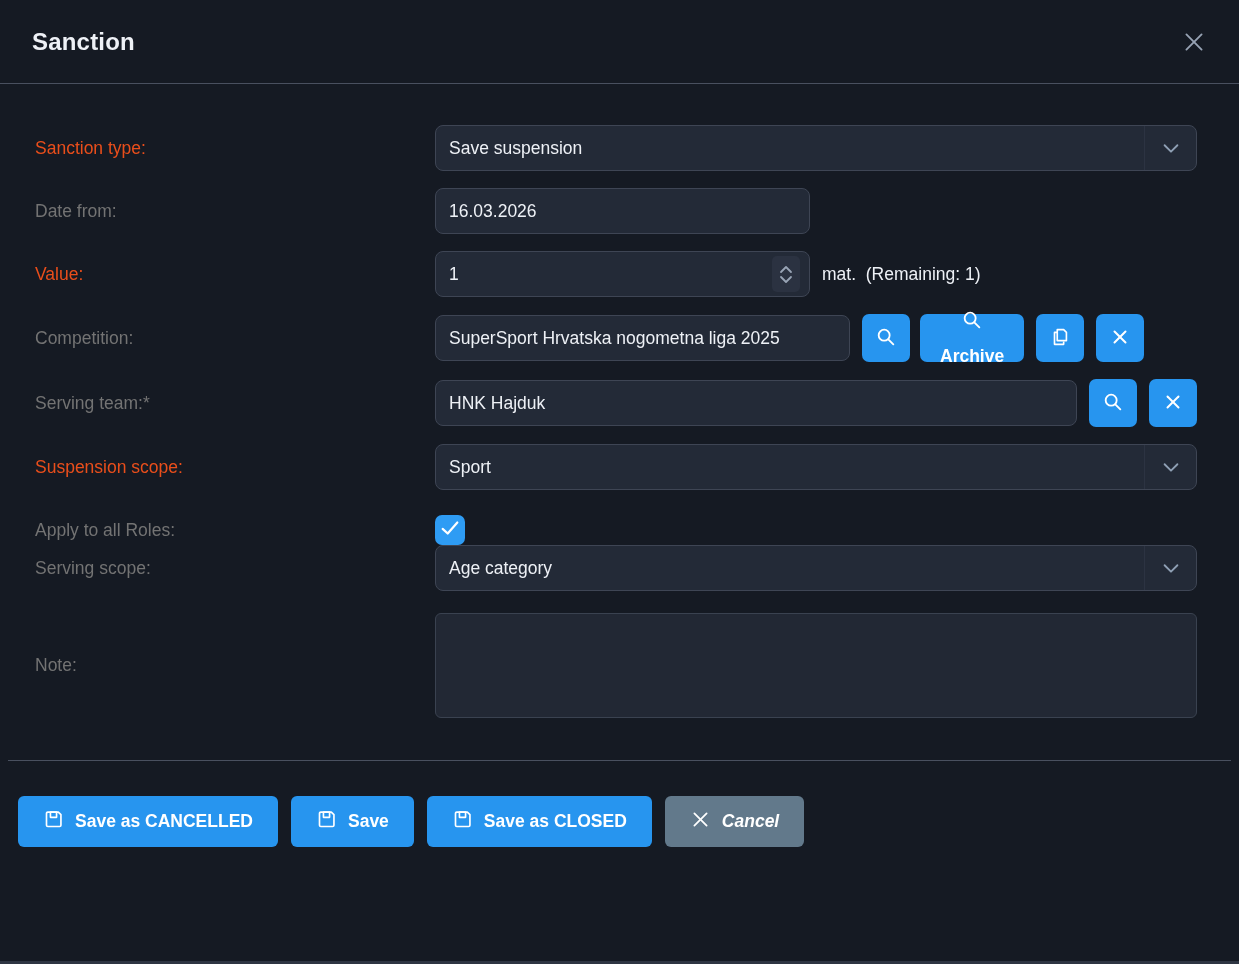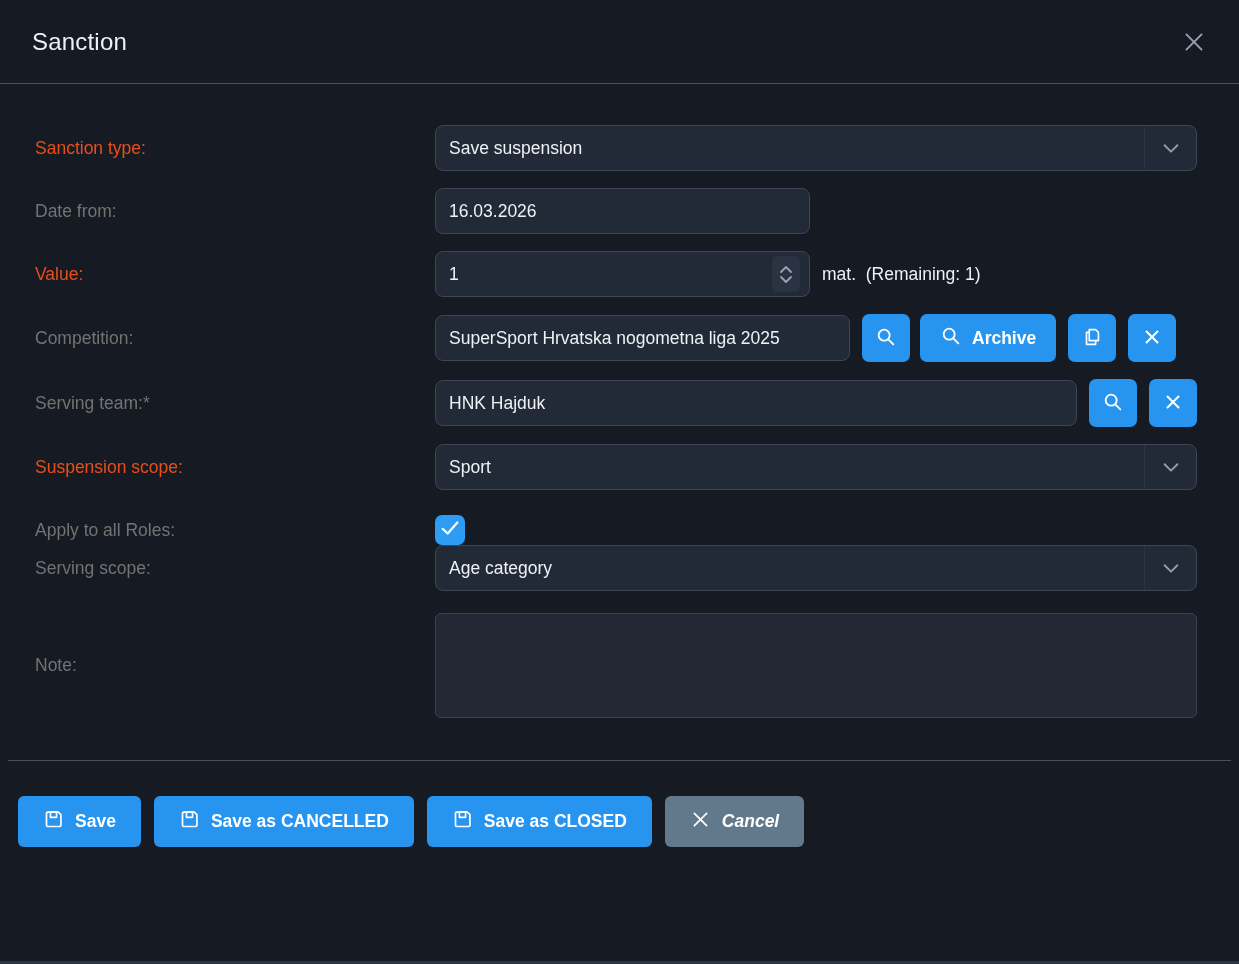--- a/index.html
+++ b/index.html
@@ -16,21 +16,21 @@
     position: absolute; left: 0; bottom: 0; width: 100%; height: 3px;
     background: #2e3542;
   }
   
   .dialog-header {
     height: 84px;
     display: flex; align-items: center; justify-content: space-between;
     padding: 0 30px 0 32px;
     border-bottom: 1px solid #49505f;
   }
-  .dialog-title { font-size: 24px; font-weight: 400; letter-spacing: .2px; }
+  .dialog-title { font-size: 24px; font-weight: 700; letter-spacing: .2px; }
   .close-btn { width: 30px; height: 30px; display: flex; align-items: center; justify-content: center; cursor: pointer; }
 
   
   .form-area { padding-top: 41px; }
   .row { display: flex; align-items: center; margin-bottom: 17px; }
   .row-label {
     width: 435px; padding-left: 35px; flex-shrink: 0;
     font-size: 17.5px; color: #737373;
   }
   .row-label.orange { color: #e94e1b; }
@@ -73,21 +73,21 @@
 
   
   .btn-blue {
     background: #2795ef; border-radius: 7px;
     height: 48px; min-width: 48px;
     display: flex; align-items: center; justify-content: center;
     color: #fff; cursor: pointer; border: none;
     font-family: inherit;
   }
   .btn-blue.icon-only { width: 48px; }
-  .btn-blue.with-text { padding: 0 20px; gap: 10px; font-size: 17.5px; font-weight: 700; }
+  .btn-blue.with-text { padding: 0 20px; gap: 10px; font-size: 17.5px; font-weight: 700; flex-direction: column; }
   .btn-gap { margin-left: 12px; }
   .btn-gap-sm { margin-left: 10px; }
 
   
   .checkbox {
     width: 30px; height: 30px; border-radius: 7px;
     background: #2e9cf4;
     display: flex; align-items: center; justify-content: center;
     cursor: pointer;
   }
@@ -277,30 +277,30 @@
 
 <hr class="footer-divider">
 <div class="dialog-footer">
   <button class="footer-btn blue">
     <span>
       <svg width="21" height="21" viewBox="0 0 24 24" fill="none" stroke="#fff" stroke-width="1.9" stroke-linejoin="round">
         <path d="M4 5 a1.5 1.5 0 0 1 1.5 -1.5 h12 l3 3 v12 a1.5 1.5 0 0 1 -1.5 1.5 h-13.5 a1.5 1.5 0 0 1 -1.5 -1.5 z"></path>
         <rect x="8.5" y="3.5" width="7" height="6"></rect>
       </svg>
     </span>
-    <span>Save</span>
+    <span>Save as CANCELLED</span>
   </button>
   <button class="footer-btn blue">
     <span>
       <svg width="21" height="21" viewBox="0 0 24 24" fill="none" stroke="#fff" stroke-width="1.9" stroke-linejoin="round">
         <path d="M4 5 a1.5 1.5 0 0 1 1.5 -1.5 h12 l3 3 v12 a1.5 1.5 0 0 1 -1.5 1.5 h-13.5 a1.5 1.5 0 0 1 -1.5 -1.5 z"></path>
         <rect x="8.5" y="3.5" width="7" height="6"></rect>
       </svg>
     </span>
-    <span>Save as CANCELLED</span>
+    <span>Save</span>
   </button>
   <button class="footer-btn blue">
     <span>
       <svg width="21" height="21" viewBox="0 0 24 24" fill="none" stroke="#fff" stroke-width="1.9" stroke-linejoin="round">
         <path d="M4 5 a1.5 1.5 0 0 1 1.5 -1.5 h12 l3 3 v12 a1.5 1.5 0 0 1 -1.5 1.5 h-13.5 a1.5 1.5 0 0 1 -1.5 -1.5 z"></path>
         <rect x="8.5" y="3.5" width="7" height="6"></rect>
       </svg>
     </span>
     <span>Save as CLOSED</span>
   </button>

